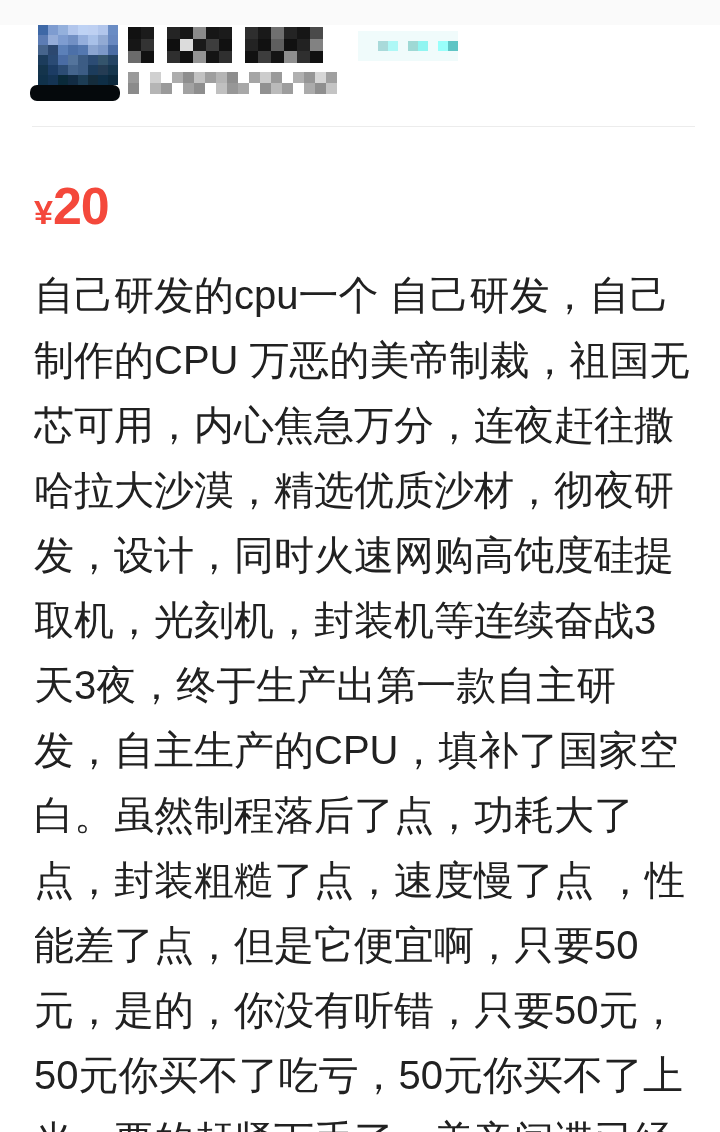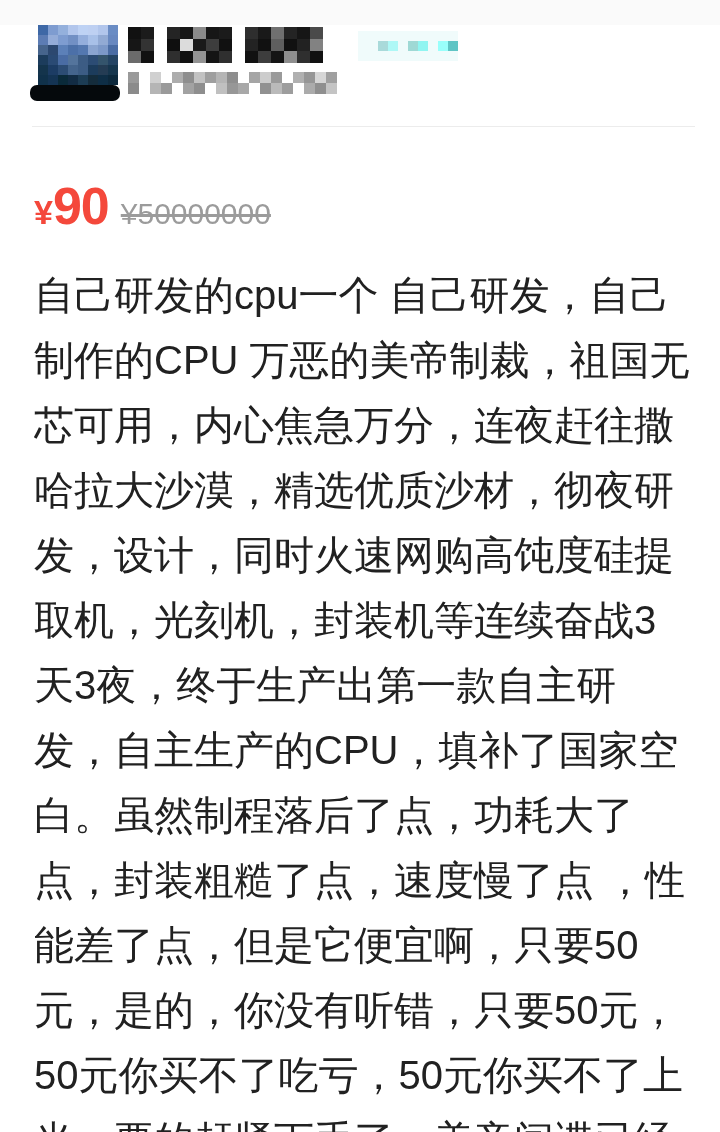--- a/index.html
+++ b/index.html
@@ -205,19 +205,18 @@
         <div style="width: 11px; height: 11px; background: rgb(171, 171, 171);"></div>
         <div style="width: 11px; height: 11px; background: rgb(143, 143, 143);"></div>
         <div style="width: 11px; height: 11px; background: rgb(196, 196, 196);"></div>
       </div>
   </div>
 
   <div class="divider" style="background: rgb(236, 236, 236);"></div>
 
   <div class="price-row">
     <span class="yuan" style="color: rgb(244, 72, 59);">¥</span>
-      <span class="amount" style="color: rgb(244, 72, 59);">90</span>
-    <span class="orig" style="color: rgb(155, 155, 155);">¥50000000</span>
+      <span class="amount" style="color: rgb(244, 72, 59);">20</span>
   </div>
 
   <div class="desc" style="color: rgb(33, 33, 33);">自己研发的cpu一个 自己研发，自己制作的CPU 万恶的美帝制裁，祖国无芯可用，内心焦急万分，连夜赶往撒哈拉大沙漠，精选优质沙材，彻夜研发，设计，同时火速网购高饨度硅提取机，光刻机，封装机等连续奋战3天3夜，终于生产出第一款自主研发，自主生产的CPU，填补了国家空白。虽然制程落后了点，功耗大了点，封装粗糙了点，速度慢了点 ，性能差了点，但是它便宜啊，只要50元，是的，你没有听错，只要50元，50元你买不了吃亏，50元你买不了上当，要的赶紧下手了，美帝间谍已经盯上我了。</div>
 
 </div>
 
 </body></html>

